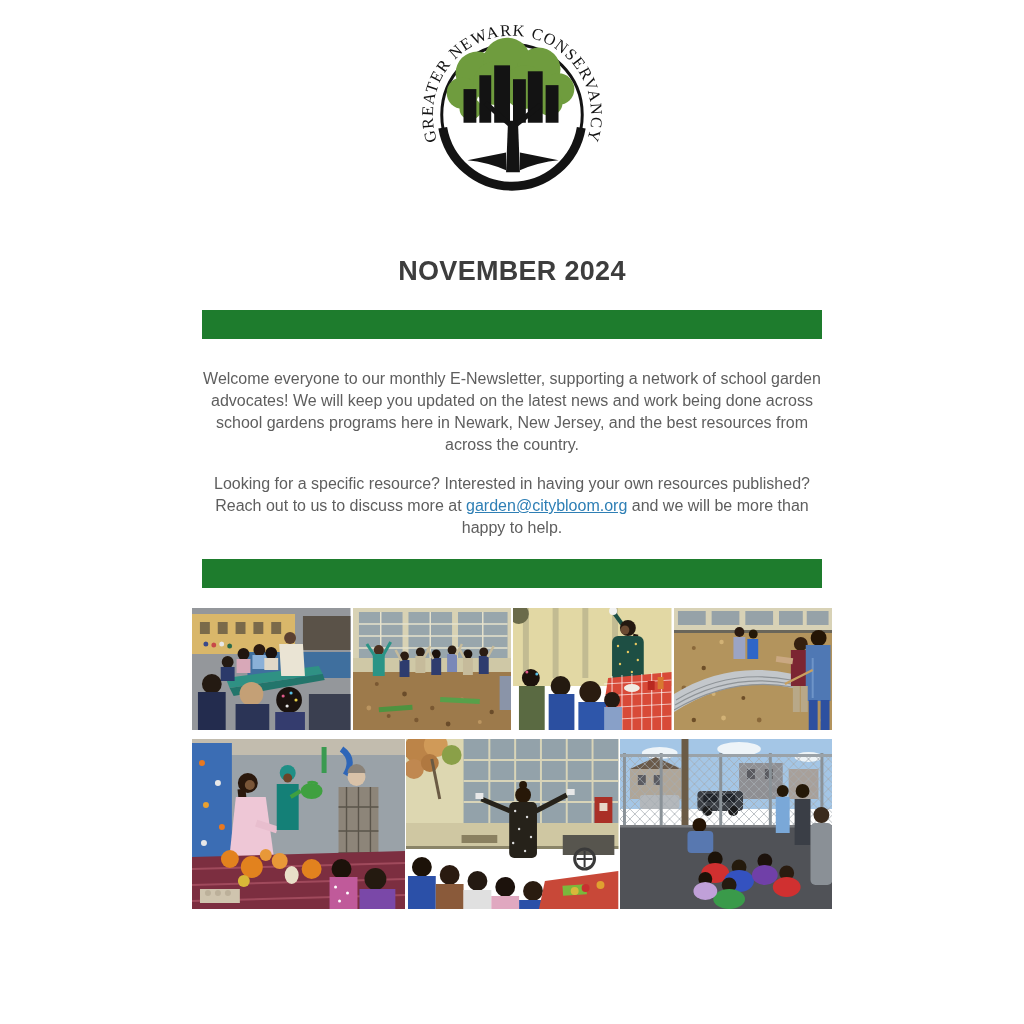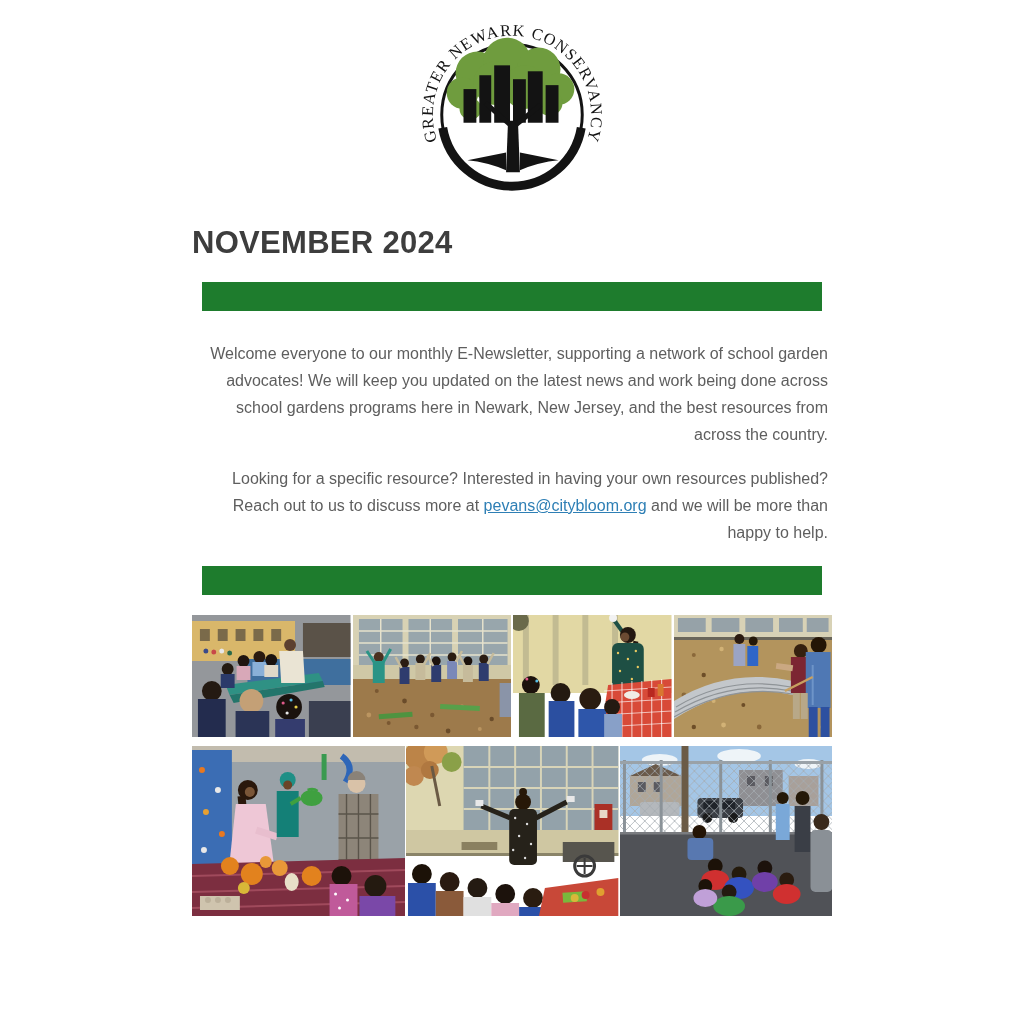--- a/index.html
+++ b/index.html
@@ -8,29 +8,29 @@
     font-family:"Liberation Sans",sans-serif;
   }
   .col{width:640px;margin:0 auto;}
   .logo-wrap{text-align:center;margin-top:4px;}
   .logo-wrap svg{display:inline-block;}
   .title{
     font-size:45px;font-weight:700;color:#3d3d3d;text-align:center;
     margin:27px auto 0;line-height:48px;letter-spacing:.5px;width:660px;
   }
   .subtitle{
-    font-size:31px;font-weight:700;color:#3d3d3d;text-align:left;
-    margin:32px auto 0;line-height:30px;letter-spacing:.3px;
+    font-size:27px;font-weight:700;color:#3d3d3d;text-align:center;
+    margin:60px auto 0;line-height:30px;letter-spacing:.3px;
   }
   .bar{width:620px;height:29px;background:#1e7c2d;margin:0 auto;}
   .bar-top{margin-top:24px;}
   .bar-bottom{margin-top:20px;}
   .intro{
     width:632px;margin:29px auto 0;color:#5e5e5e;font-size:16px;
-    line-height:27px;text-align:right;
+    line-height:22px;text-align:center;
   }
   .intro-2{margin-top:17px;}
   a.email-link{color:#2e7fb5;text-decoration:underline;cursor:pointer;}
   .section-heading{
     width:560px;margin:35px auto 0;font-size:33px;line-height:42px;
     font-weight:700;color:#3d3d3d;text-align:center;
   }
   .gallery{width:640px;margin:20px auto 0;display:flex;gap:2px;}
   .gallery-2{margin-top:9px;gap:1px;}
   .gallery svg{display:block;}
@@ -83,21 +83,21 @@
         <textPath href="#arcpath" startOffset="50%" text-anchor="middle">GREATER NEWARK CONSERVANCY</textPath>
       </text>
     </svg>
   </div>
 
   <div class="subtitle">NOVEMBER 2024</div>
 
   <div class="bar bar-top"></div>
 
   <p class="intro">Welcome everyone to our monthly E-Newsletter, supporting a network of school garden advocates! We will keep you updated on the latest news and work being done across school gardens programs here in Newark, New Jersey, and the best resources from across the country.</p>
-  <p class="intro intro-2"><span>Looking for a specific resource? Interested in having your own resources published? Reach out to us to discuss more at </span><a class="email-link" href="#">pevans@citybloom.org</a><span> and we will be more than happy to help.</span></p>
+  <p class="intro intro-2"><span>Looking for a specific resource? Interested in having your own resources published? Reach out to us to discuss more at </span><a class="email-link" href="#">garden@citybloom.org</a><span> and we will be more than happy to help.</span></p>
 
   <div class="bar bar-bottom"></div>
 
 
   <div class="gallery">
 
     <svg width="159" height="122" viewBox="0 0 160 122" preserveAspectRatio="none" role="img" aria-label="Students crowd around a teal picnic table with a teacher in a schoolyard">
       <rect x="0" y="0" width="160" height="122" fill="#94979b"></rect>
       <rect x="0" y="6" width="104" height="40" fill="#d9b76a"></rect>
       <g fill="#7a6a4a">

